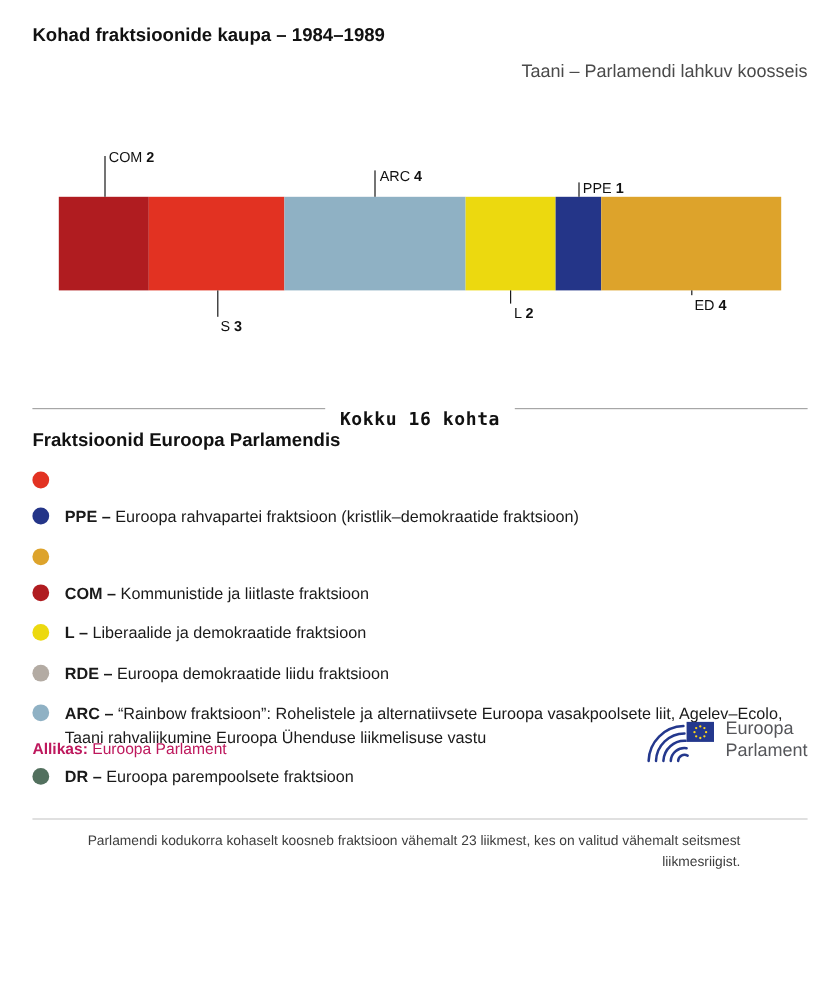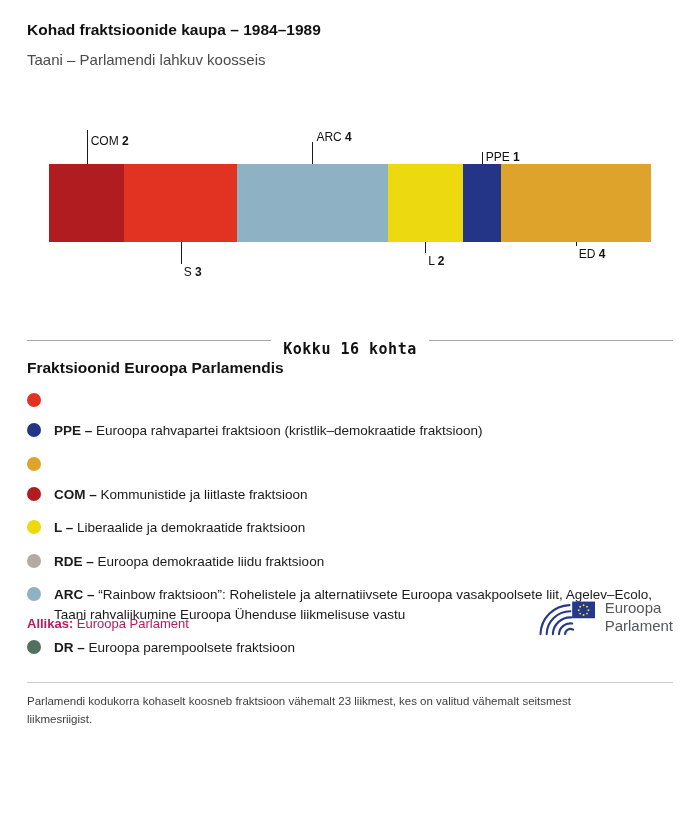--- a/index.html
+++ b/index.html
@@ -7,21 +7,21 @@
   body {
     width:700px; height:836px;
     font-family:"Liberation Sans", sans-serif;
     color:#1a1a1a;
     position:relative;
     overflow:hidden;
   }
   .page { position:relative; width:700px; height:648px; padding:14px 27px; }
 
   .title { margin-top:7px; font-size:15.5px; font-weight:700; color:#111; }
-  .subtitle { margin-top:12px; font-size:15px; font-weight:400; color:#4a4a4a; }
+  .subtitle { margin-top:12px; font-size:15px; font-weight:400; color:#4a4a4a;text-align:right; }
 
   .chart { margin:96px 22px 0 22px; }
   .bar { position:relative; display:flex; height:78px; }
   .segment { height:100%; }
 
   .seg-label { position:absolute; width:0; height:0; font-size:12px; color:#111; }
   .seg-label.top { bottom:100%; }
   .seg-label.bottom { top:100%; }
   .seg-label .tick { position:absolute; left:0; width:1px; background:#1a1a1a; }
   .seg-label.top .tick { bottom:0; }
@@ -34,52 +34,52 @@
   .total-divider .line { flex:1; height:1px; background:#a6a6a6; }
   .total-text { margin:0 12px; font-family:"DejaVu Sans Mono", monospace; font-weight:700; font-size:15px; color:#111; letter-spacing:0.5px; }
 
   .legend-heading { margin-top:1px; font-size:15.5px; font-weight:700; color:#111; }
   .legend-list { margin-top:14px; }
   .legend-item { display:flex; align-items:flex-start; margin-bottom:14px; font-size:13.5px; line-height:1.45; color:#1a1a1a; }
   .dot { width:14px; height:14px; border-radius:50%; flex:0 0 14px; margin-right:13px; margin-top:2px; }
   .legend-text b { font-weight:700; }
 
   .footnote-divider { border-top:1px solid #cccccc; margin-top:24px; }
-  .footnote { margin-top:10px; font-size:11.5px; line-height:1.55; color:#3d3d3d; max-width:590px; }
+  .footnote { margin-top:10px; font-size:11.5px; line-height:1.55; color:#3d3d3d; max-width:590px;text-align:right; }
 
   .bottom-row { position:absolute; left:27px; right:27px; bottom:12px; display:flex; justify-content:space-between; align-items:flex-end; }
   .source { font-size:13px; color:#be185d; padding-bottom:5px; }
   .source b { font-weight:700; }
   .logo { display:flex; align-items:center; gap:10px; }
   .logo-text { font-size:15px; color:#55565a; line-height:1.15; }
 </style>
 </head>
 <body>
 
 <div class="page">
 
   <div class="title">Kohad fraktsioonide kaupa – 1984–1989</div>
   <div class="subtitle">Taani – Parlamendi lahkuv koosseis</div>
 
   <div class="chart">
     <div class="bar">
         <div class="segment" style="width: 12.5%; background: rgb(176, 28, 32);"></div>
         <div class="seg-label top" style="left: 6.25%;">
           <span class="tick" style="height: 34px;"></span>
-          <span class="txt" style="bottom: 16px;"><span>COM </span><b>2</b></span>
+          <span class="txt" style="bottom: 26px;"><span>COM </span><b>2</b></span>
         </div>
         <div class="segment" style="width: 18.75%; background: rgb(226, 50, 34);"></div>
         <div class="seg-label bottom" style="left: 21.875%;">
           <span class="tick" style="height: 22px;"></span>
           <span class="txt" style="top: 23px;"><span>S </span><b>3</b></span>
         </div>
         <div class="segment" style="width: 25%; background: rgb(143, 177, 196);"></div>
         <div class="seg-label top" style="left: 43.75%;">
           <span class="tick" style="height: 22px;"></span>
-          <span class="txt" style="bottom: 20px; text-align: right;"><span>ARC </span><b>4</b></span>
+          <span class="txt" style="bottom: 10px; text-align: right;"><span>ARC </span><b>4</b></span>
         </div>
         <div class="segment" style="width: 12.5%; background: rgb(236, 217, 15);"></div>
         <div class="seg-label bottom" style="left: 62.5%;">
           <span class="tick" style="height: 11px;"></span>
           <span class="txt" style="top: 12px;"><span>L </span><b>2</b></span>
         </div>
         <div class="segment" style="width: 6.25%; background: rgb(36, 53, 136);"></div>
         <div class="seg-label top" style="left: 71.875%;">
           <span class="tick" style="height: 12px;"></span>
           <span class="txt" style="bottom: 0px;"><span>PPE </span><b>1</b></span>

